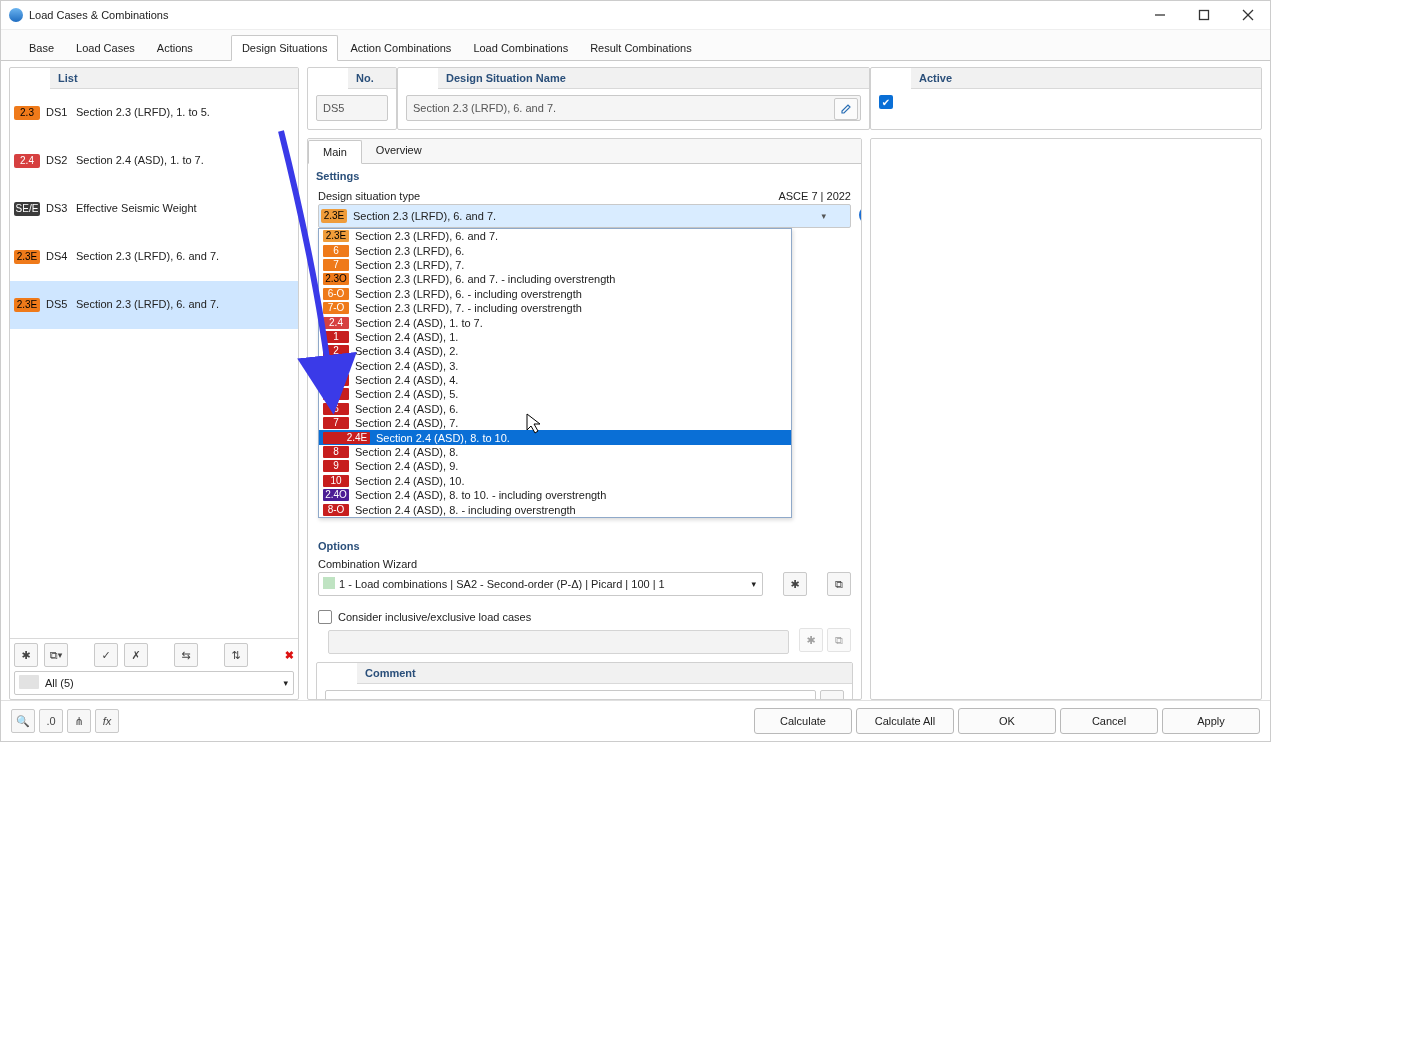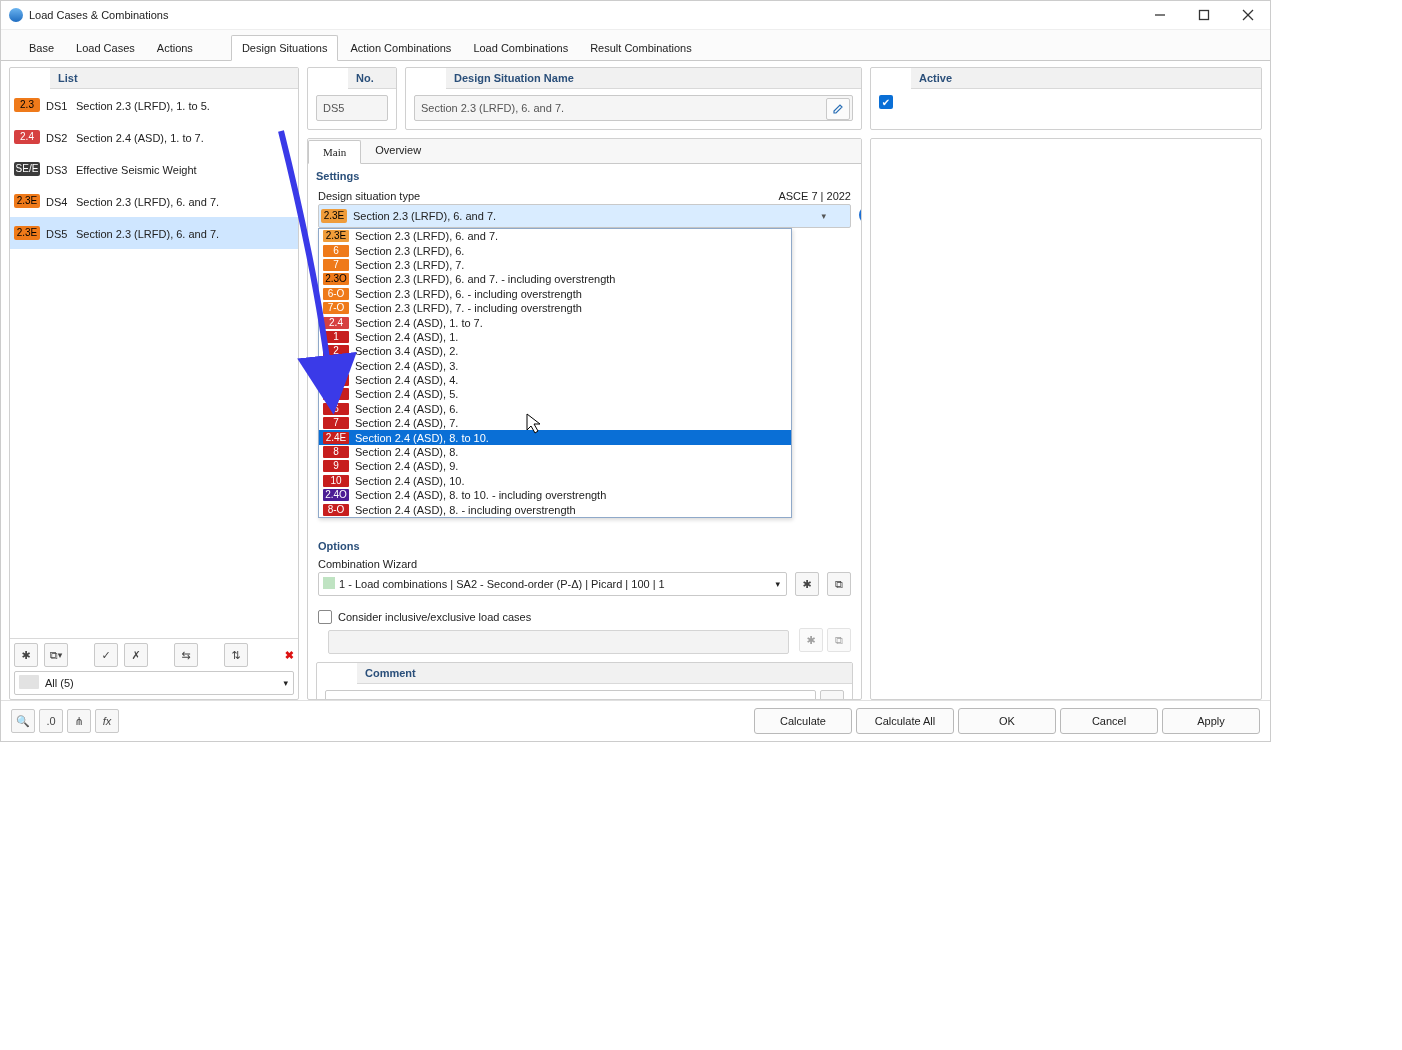--- a/index.html
+++ b/index.html
@@ -10,63 +10,63 @@
 .titlebar .spacer{flex:1;}
 .winbtn{width:44px;height:28px;display:flex;align-items:center;justify-content:center;}
 .winbtn svg{stroke:#333;}
 .tabbar{height:30px;display:flex;align-items:flex-end;border-bottom:1px solid #c9c9c9;background:#fbfbfb;padding-left:18px;}
 .tab{padding:6px 10px 6px 10px;margin-right:2px;cursor:pointer;}
 .tab.active{border:1px solid #c9c9c9;border-bottom:1px solid #fff;background:#fff;position:relative;top:1px;border-radius:2px 2px 0 0;margin-left:26px;}
 .content{flex:1;display:flex;overflow:hidden;padding:6px 8px 0 8px;}
 .leftpane{width:288px;display:flex;flex-direction:column;border:1px solid #d0d0d0;border-radius:2px;margin-right:8px;}
 .panehdr{background:#f1f1f1;border-bottom:1px solid #d9d9d9;padding:4px 8px;font-weight:600;color:#2a4f7a;margin-left:40px;}
 .list{flex:1;overflow:auto;}
-.lrow{display:flex;align-items:flex-end;padding:9px 4px;cursor:pointer;}
+.lrow{display:flex;align-items:flex-start;padding:17px 4px;cursor:pointer;}
 .lrow .badge{width:26px;height:14px;line-height:14px;text-align:center;border-radius:2px;color:#fff;font-size:10px;margin-right:6px;}
 .lrow .dsname{width:30px;}
 .lrow.selected{background:#cfe6ff;}
 .leftfoot{border-top:1px solid #d9d9d9;padding:4px;display:flex;flex-direction:column;}
 .tbrow{display:flex;align-items:center;gap:6px;margin-bottom:4px;}
 .iconbtn{width:22px;height:22px;border:1px solid #c9c9c9;border-radius:2px;display:flex;align-items:center;justify-content:center;background:#f7f7f7;color:#444;font-size:11px;}
 .del{color:#d11;font-weight:bold;border:none;background:none;}
 .combo{height:22px;border:1px solid #c9c9c9;border-radius:2px;display:flex;align-items:center;padding:0 18px 0 30px;position:relative;background:#fff;}
 .combo .swatch{position:absolute;left:4px;top:3px;width:20px;height:14px;background:#e2e2e2;border-radius:1px;}
 .combo .chev{position:absolute;right:5px;}
 .rightpane{flex:1;display:flex;flex-direction:column;}
-.toprow{display:flex;gap:8px;}
+.toprow{display:flex;gap:0;}
 .card{border:1px solid #d0d0d0;border-radius:2px;}
 .card .panehdr{background:#f1f1f1;}
 .nocard{width:88px;}
 .namecard{flex:1;}
 .activecard{width:390px;}
 .fieldrow{padding:6px 8px 8px 8px;}
 .rofield{height:24px;border:1px solid #c9c9c9;border-radius:2px;display:flex;align-items:center;padding:0 6px;background:#f5f5f5;color:#555;}
 .rofield.namef{background:#f5f5f5;position:relative;}
 .editbtn{position:absolute;right:2px;top:2px;width:22px;height:20px;border:1px solid #c9c9c9;border-radius:2px;display:flex;align-items:center;justify-content:center;background:#fbfbfb;}
 .chkbox{width:14px;height:14px;border-radius:2px;background:#0a6fd6;display:inline-flex;align-items:center;justify-content:center;color:#fff;font-size:10px;}
 .midsplit{display:flex;flex:1;gap:8px;margin-top:8px;overflow:hidden;}
 .midleft{flex:1;border:1px solid #d0d0d0;border-radius:2px;display:flex;flex-direction:column;overflow:hidden;}
 .midright{width:390px;border:1px solid #d0d0d0;border-radius:2px;}
 .innertabs{display:flex;border-bottom:1px solid #c9c9c9;background:#f7f7f7;}
 .itab{padding:5px 14px;cursor:pointer;}
-.itab.active{background:#fff;border:1px solid #c9c9c9;border-bottom:1px solid #fff;position:relative;top:1px;border-radius:2px 2px 0 0;font-family:Liberation Serif, serif;}
+.itab.active{background:#fff;border:1px solid #c9c9c9;border-bottom:1px solid #fff;position:relative;top:1px;border-radius:2px 2px 0 0;}
 .settingsLbl{color:#2a4f7a;font-weight:600;padding:6px 8px 2px 8px;}
 .subrow{display:flex;justify-content:space-between;padding:6px 10px 2px 10px;}
 .ddwrap{position:relative;margin:0 10px;}
 .ddhead{height:22px;border:1px solid #c9c9c9;border-radius:2px;display:flex;align-items:center;background:#d9ecff;padding-left:2px;}
 .ddhead .badge{width:26px;height:14px;line-height:14px;text-align:center;border-radius:2px;color:#000;font-size:10px;margin-right:6px;}
 .ddhead .chev{margin-left:auto;margin-right:24px;color:#555;}
 .infobtn{position:absolute;right:-26px;top:2px;width:18px;height:18px;border-radius:50%;background:#1d6fd3;color:#fff;display:flex;align-items:center;justify-content:center;font-style:italic;font-weight:bold;font-size:11px;}
 .ddmenu{position:absolute;left:0;top:24px;width:472px;max-height:290px;overflow:auto;border:1px solid #8fa9c9;background:#fff;z-index:10;box-shadow:1px 2px 4px rgba(0,0,0,0.15);}
 .opt{display:flex;align-items:center;padding:0 4px;height:14.4px;cursor:pointer;}
 .opt .badge{width:26px;height:12px;line-height:12px;text-align:center;border-radius:1px;color:#fff;font-size:10px;margin-right:6px;}
 .opt.highlight{background:#0a6fd6;color:#fff;}
 .optionsLbl{color:#2a4f7a;font-weight:600;padding:6px 10px 2px 10px;margin-top:306px;}
 .cwlabel{padding:4px 10px 2px 10px;}
-.cwrow{display:flex;align-items:center;gap:8px;padding:0 10px;}
+.cwrow{display:flex;align-items:center;gap:20px;padding:0 10px;}
 .cwfield{flex:1;height:22px;border:1px solid #c9c9c9;border-radius:2px;display:flex;align-items:center;background:#fff;position:relative;padding-left:20px;}
 .cwfield .mini{position:absolute;left:4px;top:4px;width:12px;height:12px;background:#bfe3c2;}
 .checkrow{display:flex;align-items:center;gap:6px;padding:14px 10px 2px 10px;}
 .fauxchk{width:12px;height:12px;border:1px solid #888;border-radius:2px;}
 .grayfield{height:22px;border:1px solid #d4d4d4;background:#f3f3f3;border-radius:2px;margin:4px 10px 0 20px;}
 .commentcard{margin-top:auto;border:1px solid #d0d0d0;border-radius:2px;}
 .commentbody{padding:6px 8px;display:flex;gap:4px;}
 .commentfield{flex:1;height:22px;border:1px solid #c9c9c9;border-radius:2px;background:#fff;position:relative;}
 .footer{height:40px;border-top:1px solid #e0e0e0;display:flex;align-items:center;padding:0 10px;gap:4px;}
 .footer .spacer{flex:1;}
@@ -263,21 +263,21 @@
                 </div>
                 <div class="opt">
                   <span class="badge" style="background: rgb(199, 30, 30); color: rgb(255, 255, 255);">6</span>
                   <span>Section 2.4 (ASD), 6.</span>
                 </div>
                 <div class="opt">
                   <span class="badge" style="background: rgb(199, 30, 30); color: rgb(255, 255, 255);">7</span>
                   <span>Section 2.4 (ASD), 7.</span>
                 </div>
                 <div class="opt highlight">
-                  <span class="badge" style="background: rgb(199, 30, 30); color: rgb(255, 255, 255);">2.4E</span>
+                  <span class="badge" style="background: rgb(199, 30, 30); color: rgb(255, 255, 255); padding-left: 21px;">2.4E</span>
                   <span>Section 2.4 (ASD), 8. to 10.</span>
                 </div>
                 <div class="opt">
                   <span class="badge" style="background: rgb(199, 30, 30); color: rgb(255, 255, 255);">8</span>
                   <span>Section 2.4 (ASD), 8.</span>
                 </div>
                 <div class="opt">
                   <span class="badge" style="background: rgb(199, 30, 30); color: rgb(255, 255, 255);">9</span>
                   <span>Section 2.4 (ASD), 9.</span>
                 </div>

